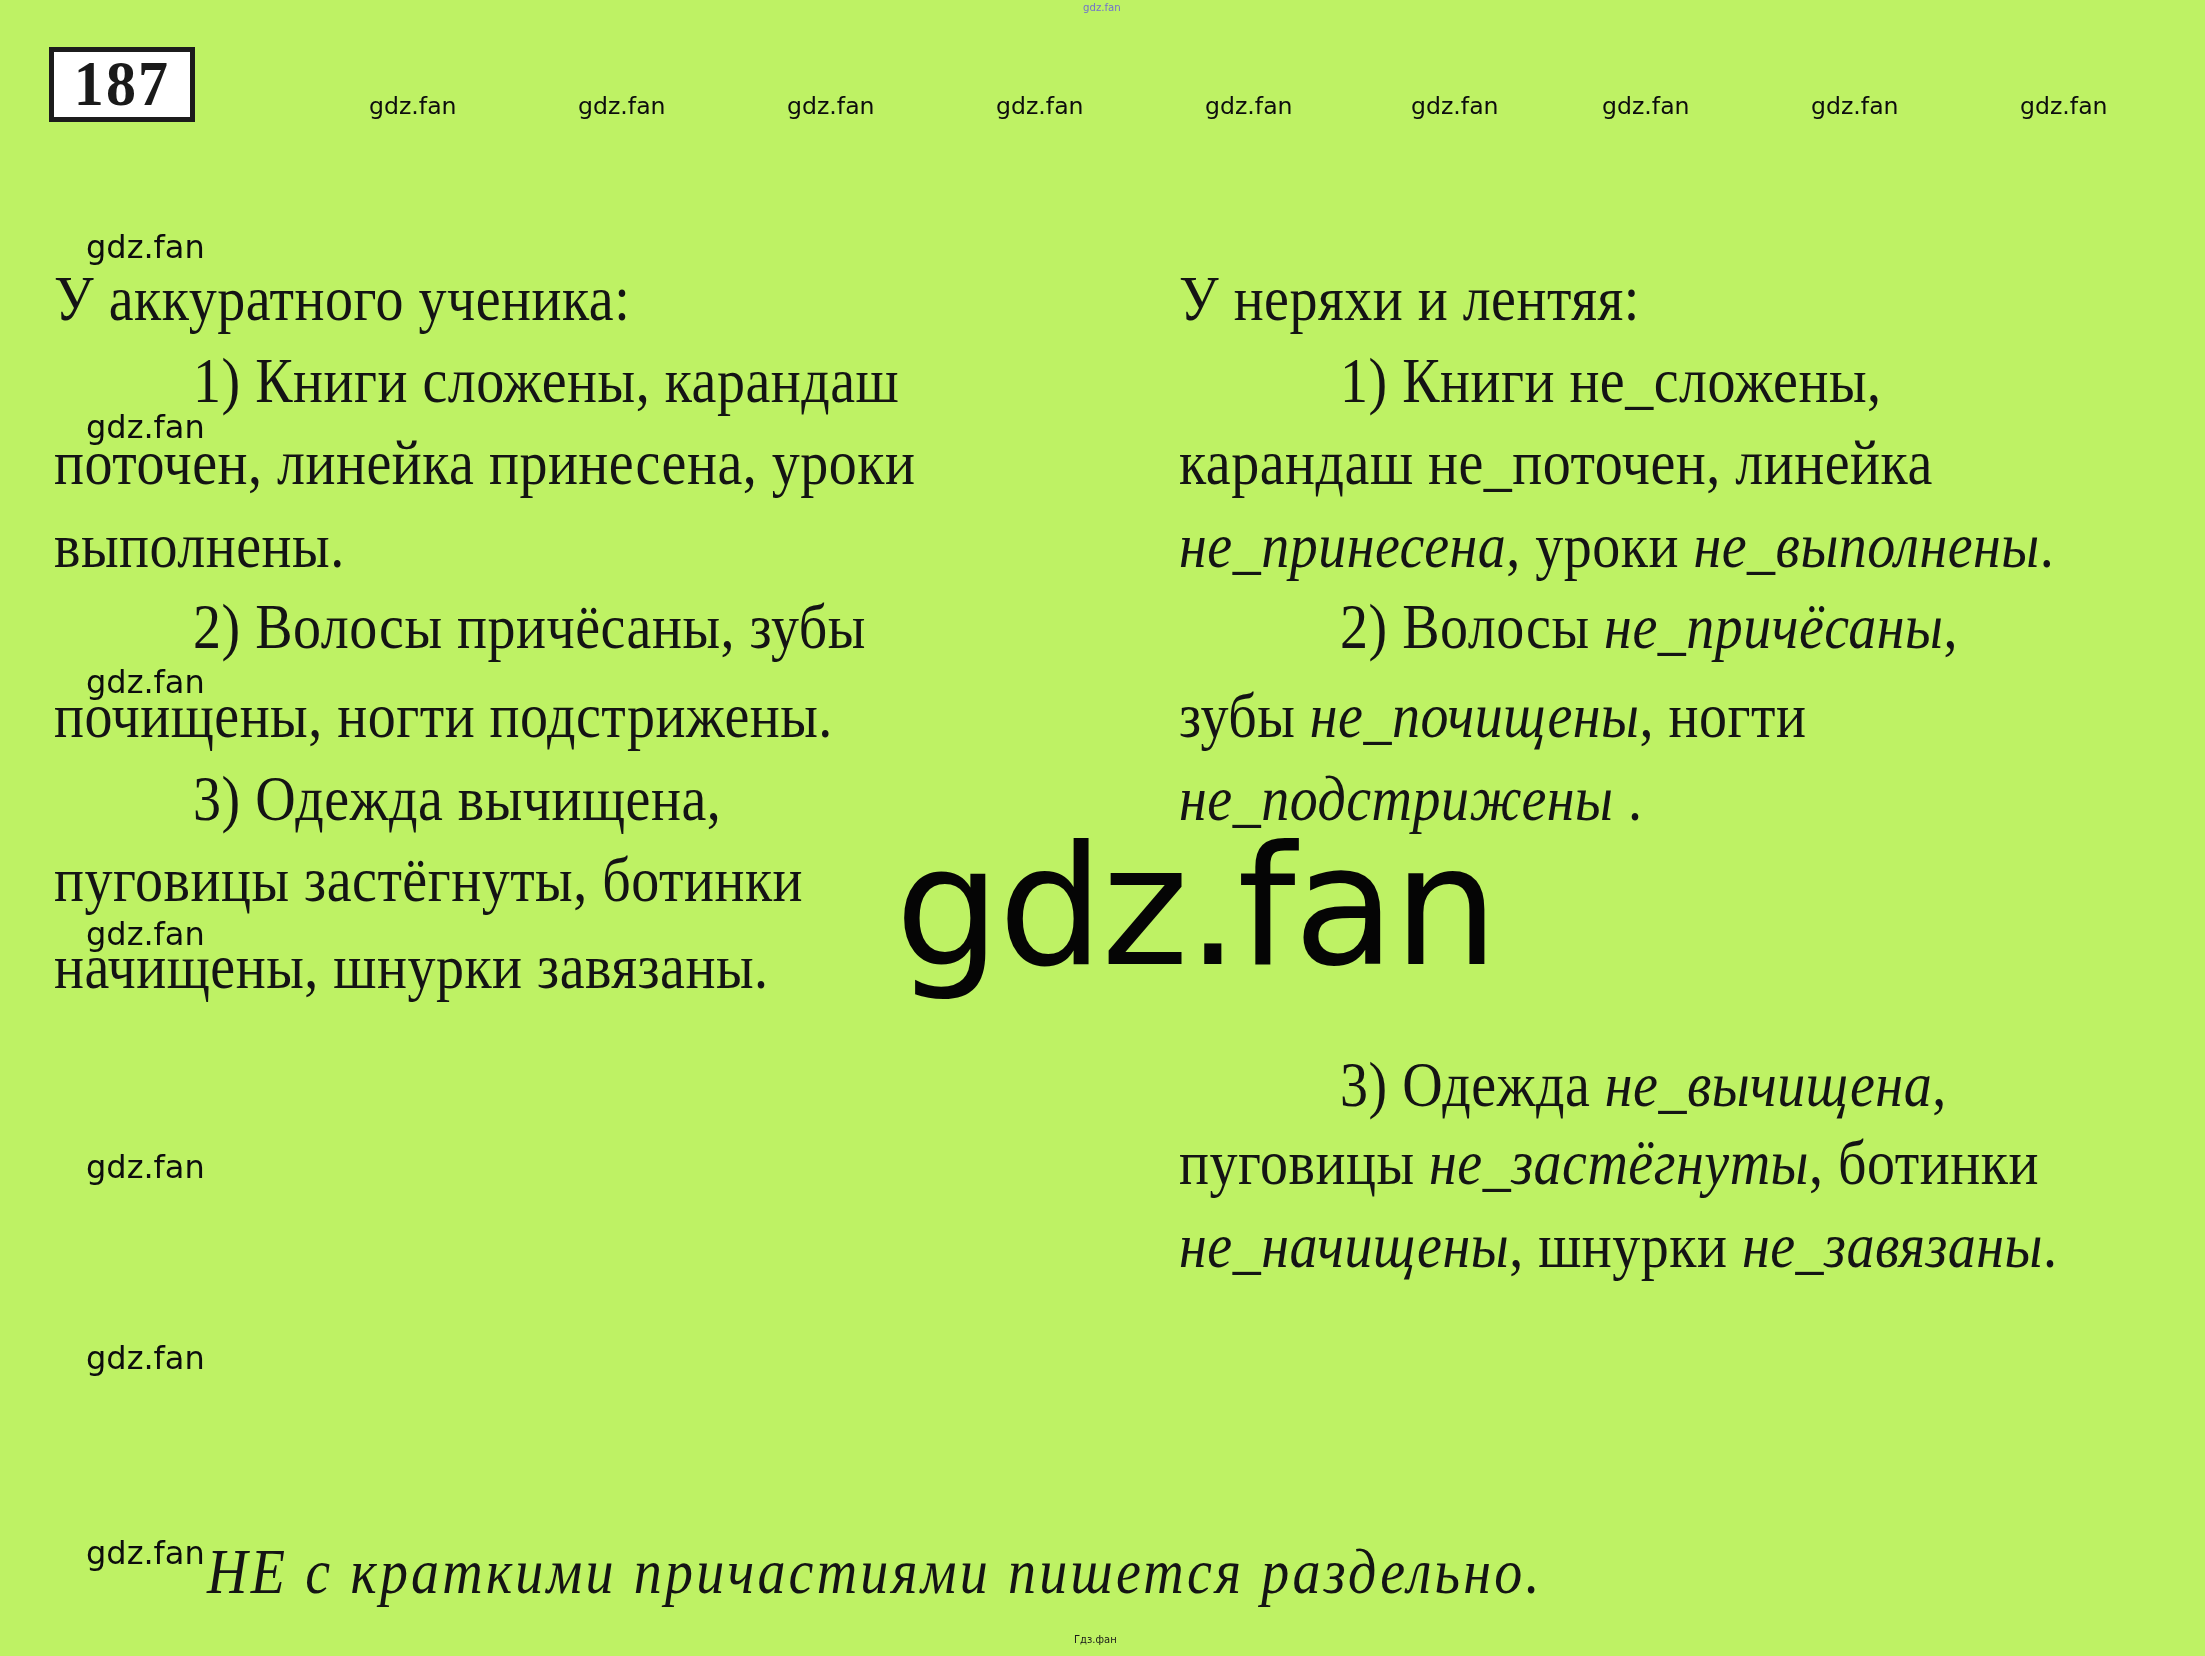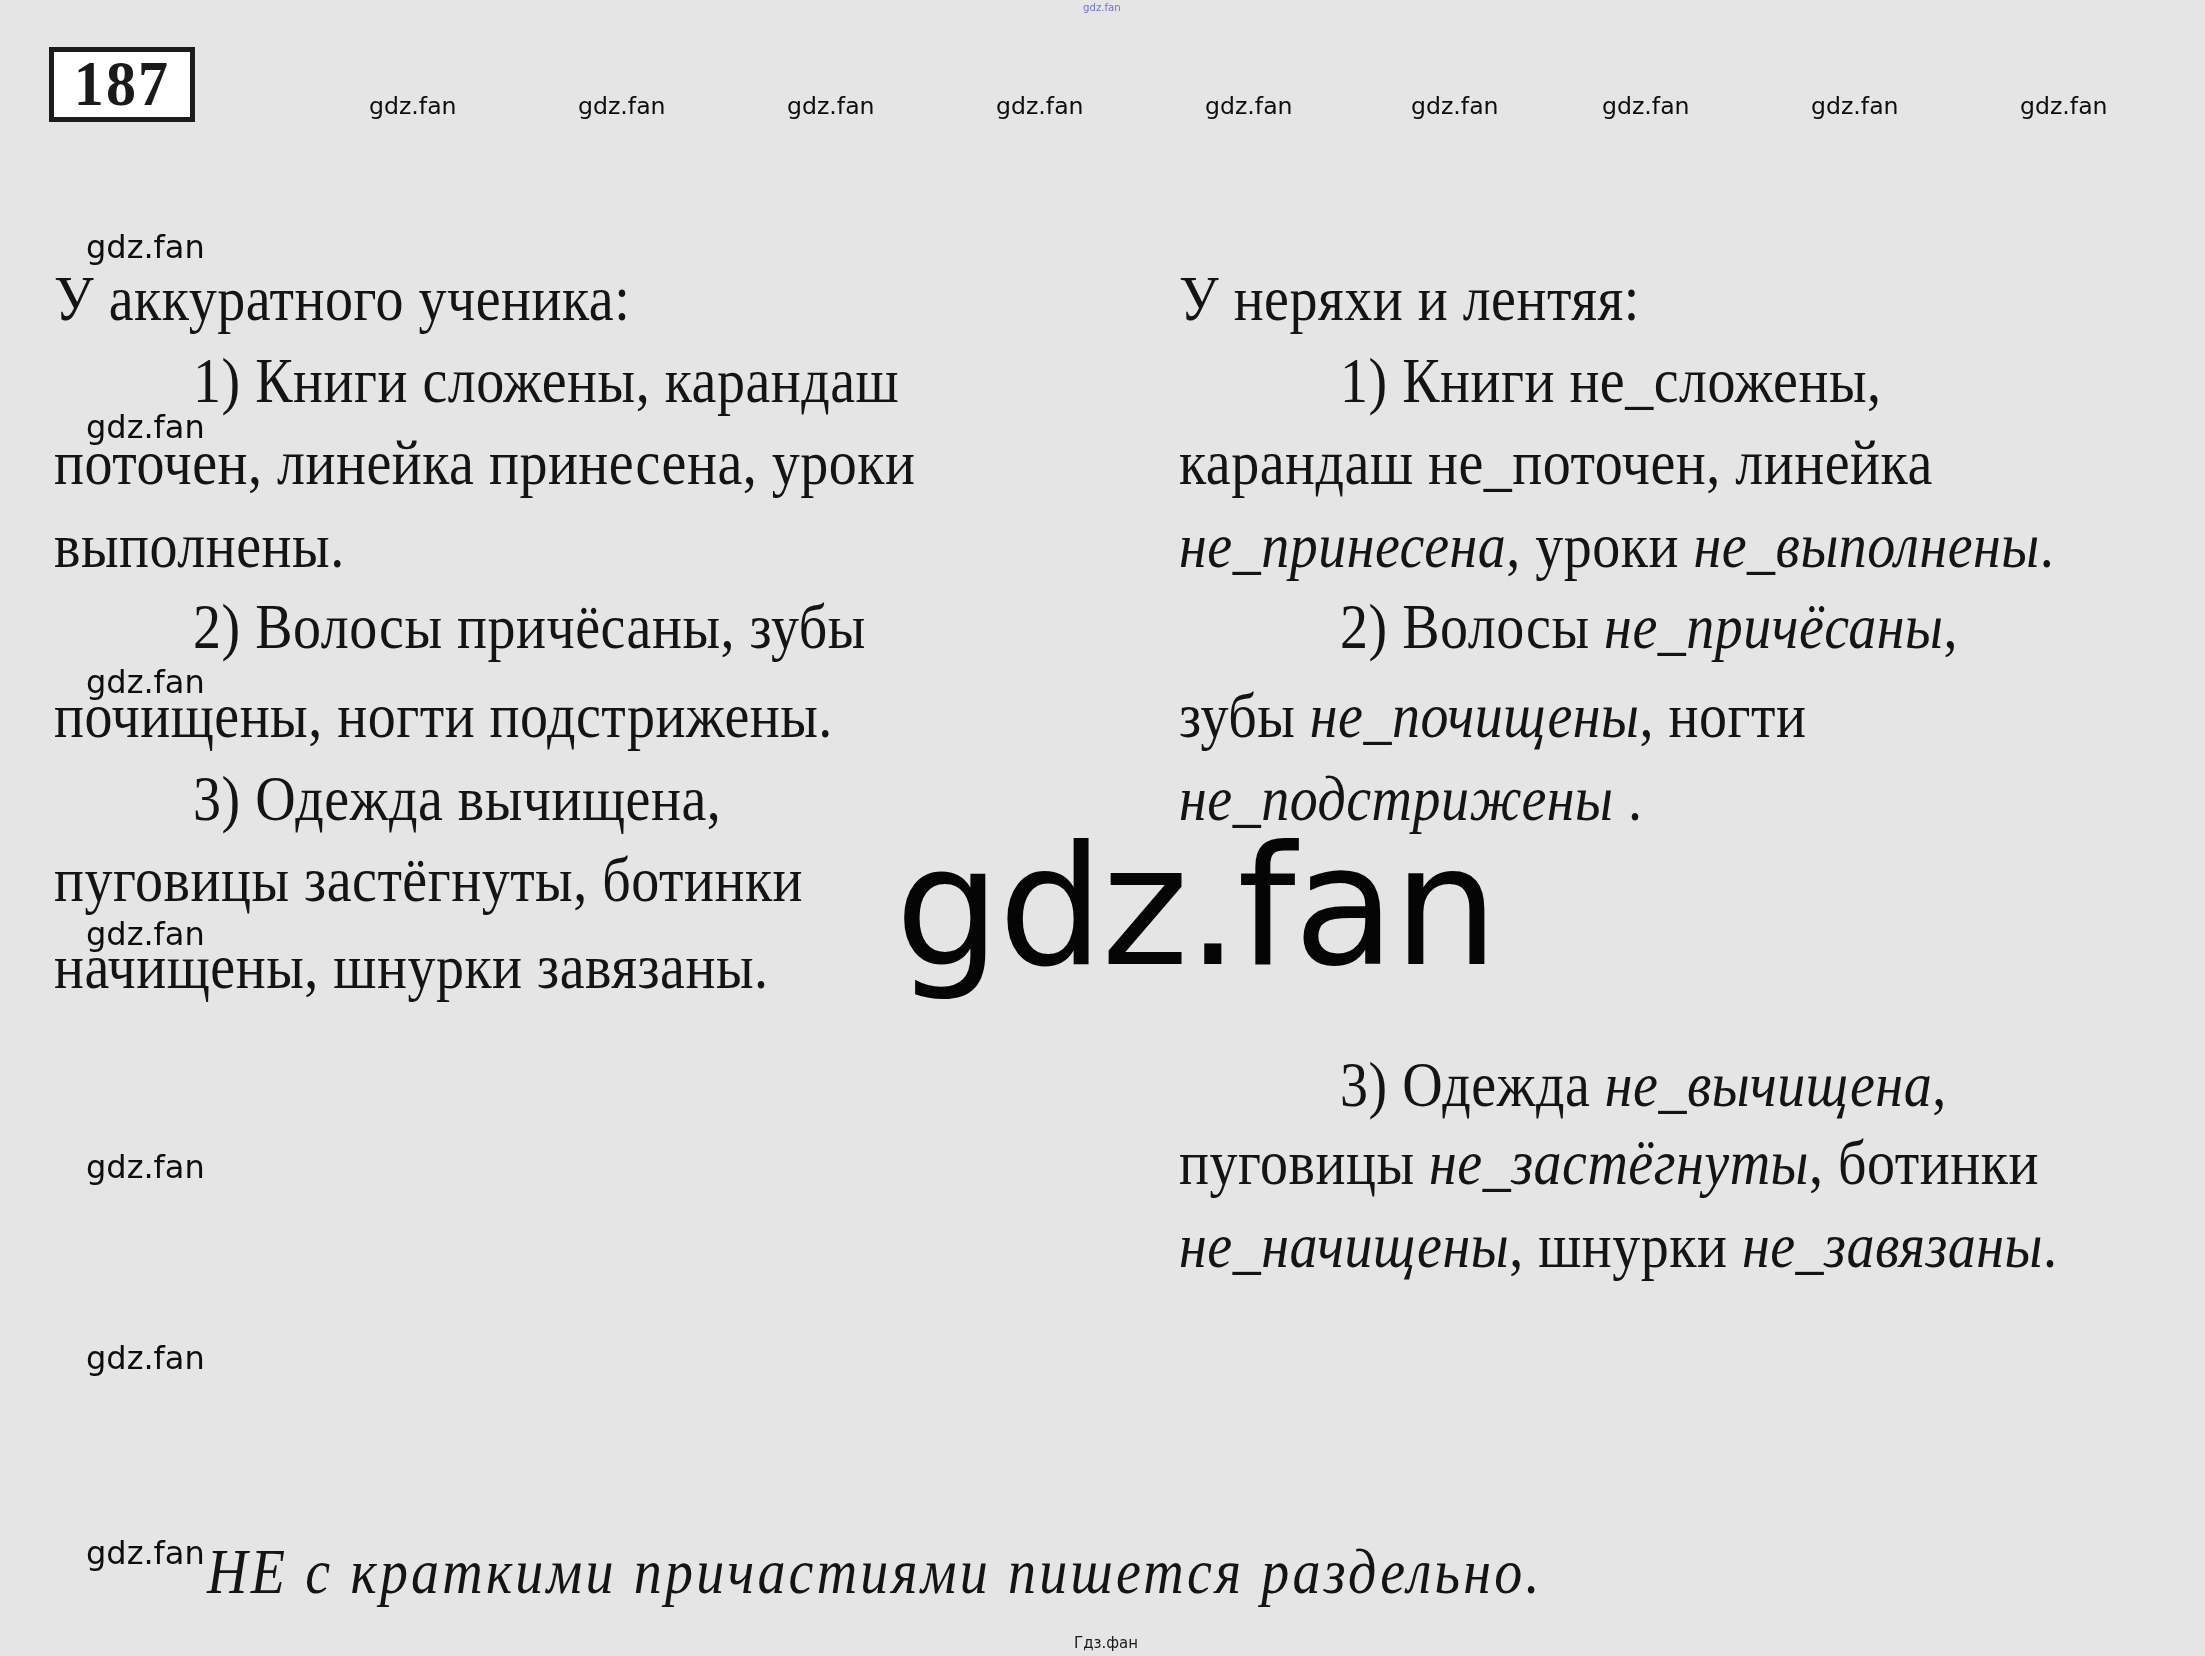--- a/index.html
+++ b/index.html
@@ -9,21 +9,21 @@
   }
   body {
     width: 2205px;
     height: 1657px;
     position: relative;
     overflow: hidden;
   }
   .page {
     position: absolute;
     inset: 0;
-    background: #e5e5e5;
+    background: #bef264;
   }
   
   .text-line {
     position: absolute;
     font-family: "Liberation Serif", "DejaVu Serif", serif;
     font-size: 56px;
     line-height: 1.1;
     color: #141414;
     white-space: nowrap;
     letter-spacing: 0.5px;
@@ -74,21 +74,21 @@
   .wm.big {
     left: 895px;
     top: 810px;
     font-size: 166px;
     letter-spacing: -2.1px;
     color: #050505;
   }
   .wm.bottom-brand {
     left: 1074px;
     top: 1634px;
-    font-size: 15px;
+    font-size: 10px;
     color: #1a1a1a;
   }
 
   
   .rule-line {
     position: absolute;
     left: 207px;
     top: 1536px;
     font-family: "Liberation Serif", "DejaVu Serif", serif;
     font-style: italic;

